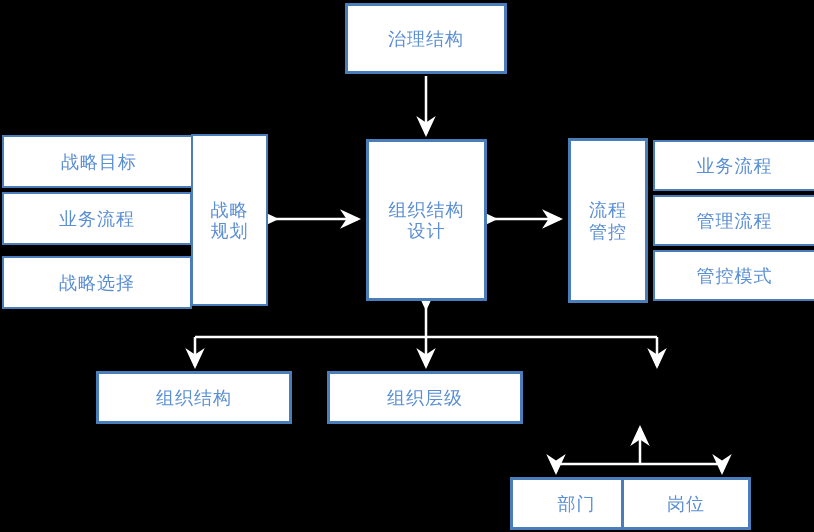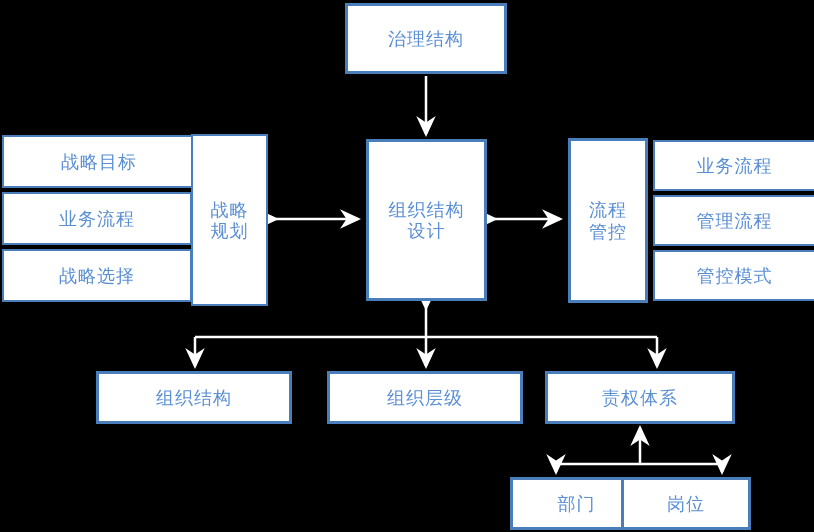--- a/index.html
+++ b/index.html
@@ -79,40 +79,39 @@
     <line class="lk" x1="556" y1="464" x2="556" y2="472" marker-end="url(#ah)"></line>
     <line class="lk" x1="722" y1="464" x2="722" y2="472" marker-end="url(#ah)"></line>
   </svg>
 
   <div class="node" style="left:345px;top:3px;width:162px;height:71px;">治理结构</div>
 
   <div class="node thin" style="left:2px;top:135px;width:194px;height:53px;">战略目标</div>
 
   <div class="node thin" style="left:2px;top:192px;width:190px;height:53px;">业务流程</div>
 
-  <div class="node thin" style="left:2px;top:249px;width:190px;height:53px;">战略选择</div>
+  <div class="node thin" style="left:2px;top:256px;width:190px;height:53px;">战略选择</div>
 
   <div class="node thin" style="left:191px;top:134px;width:77px;height:172px;">战略
 规划</div>
 
   <div class="node" style="left:366px;top:139px;width:121px;height:162px;">组织结构
 设计</div>
 
   <div class="node" style="left:568px;top:138px;width:80px;height:165px;">流程
 管控</div>
 
   <div class="node thin" style="left:653px;top:140px;width:163px;height:51px;">业务流程</div>
 
   <div class="node thin" style="left:653px;top:195px;width:163px;height:51px;">管理流程</div>
 
   <div class="node thin" style="left:653px;top:250px;width:163px;height:51px;">管控模式</div>
 
   <div class="node" style="left:96px;top:371px;width:196px;height:53px;">组织结构</div>
 
   <div class="node" style="left:327px;top:371px;width:196px;height:53px;">组织层级</div>
 
-  <div class="node" style="left:545px;top:371px;width:190px;height:53px;">责权体系</div>
 
   <div class="node" style="left:510px;top:477px;width:133px;height:53px;text-align:center;">部门</div>
 
   <div class="node" style="left:621px;top:477px;width:130px;height:53px;">岗位</div>
 
 </div>
 
 </body></html>

